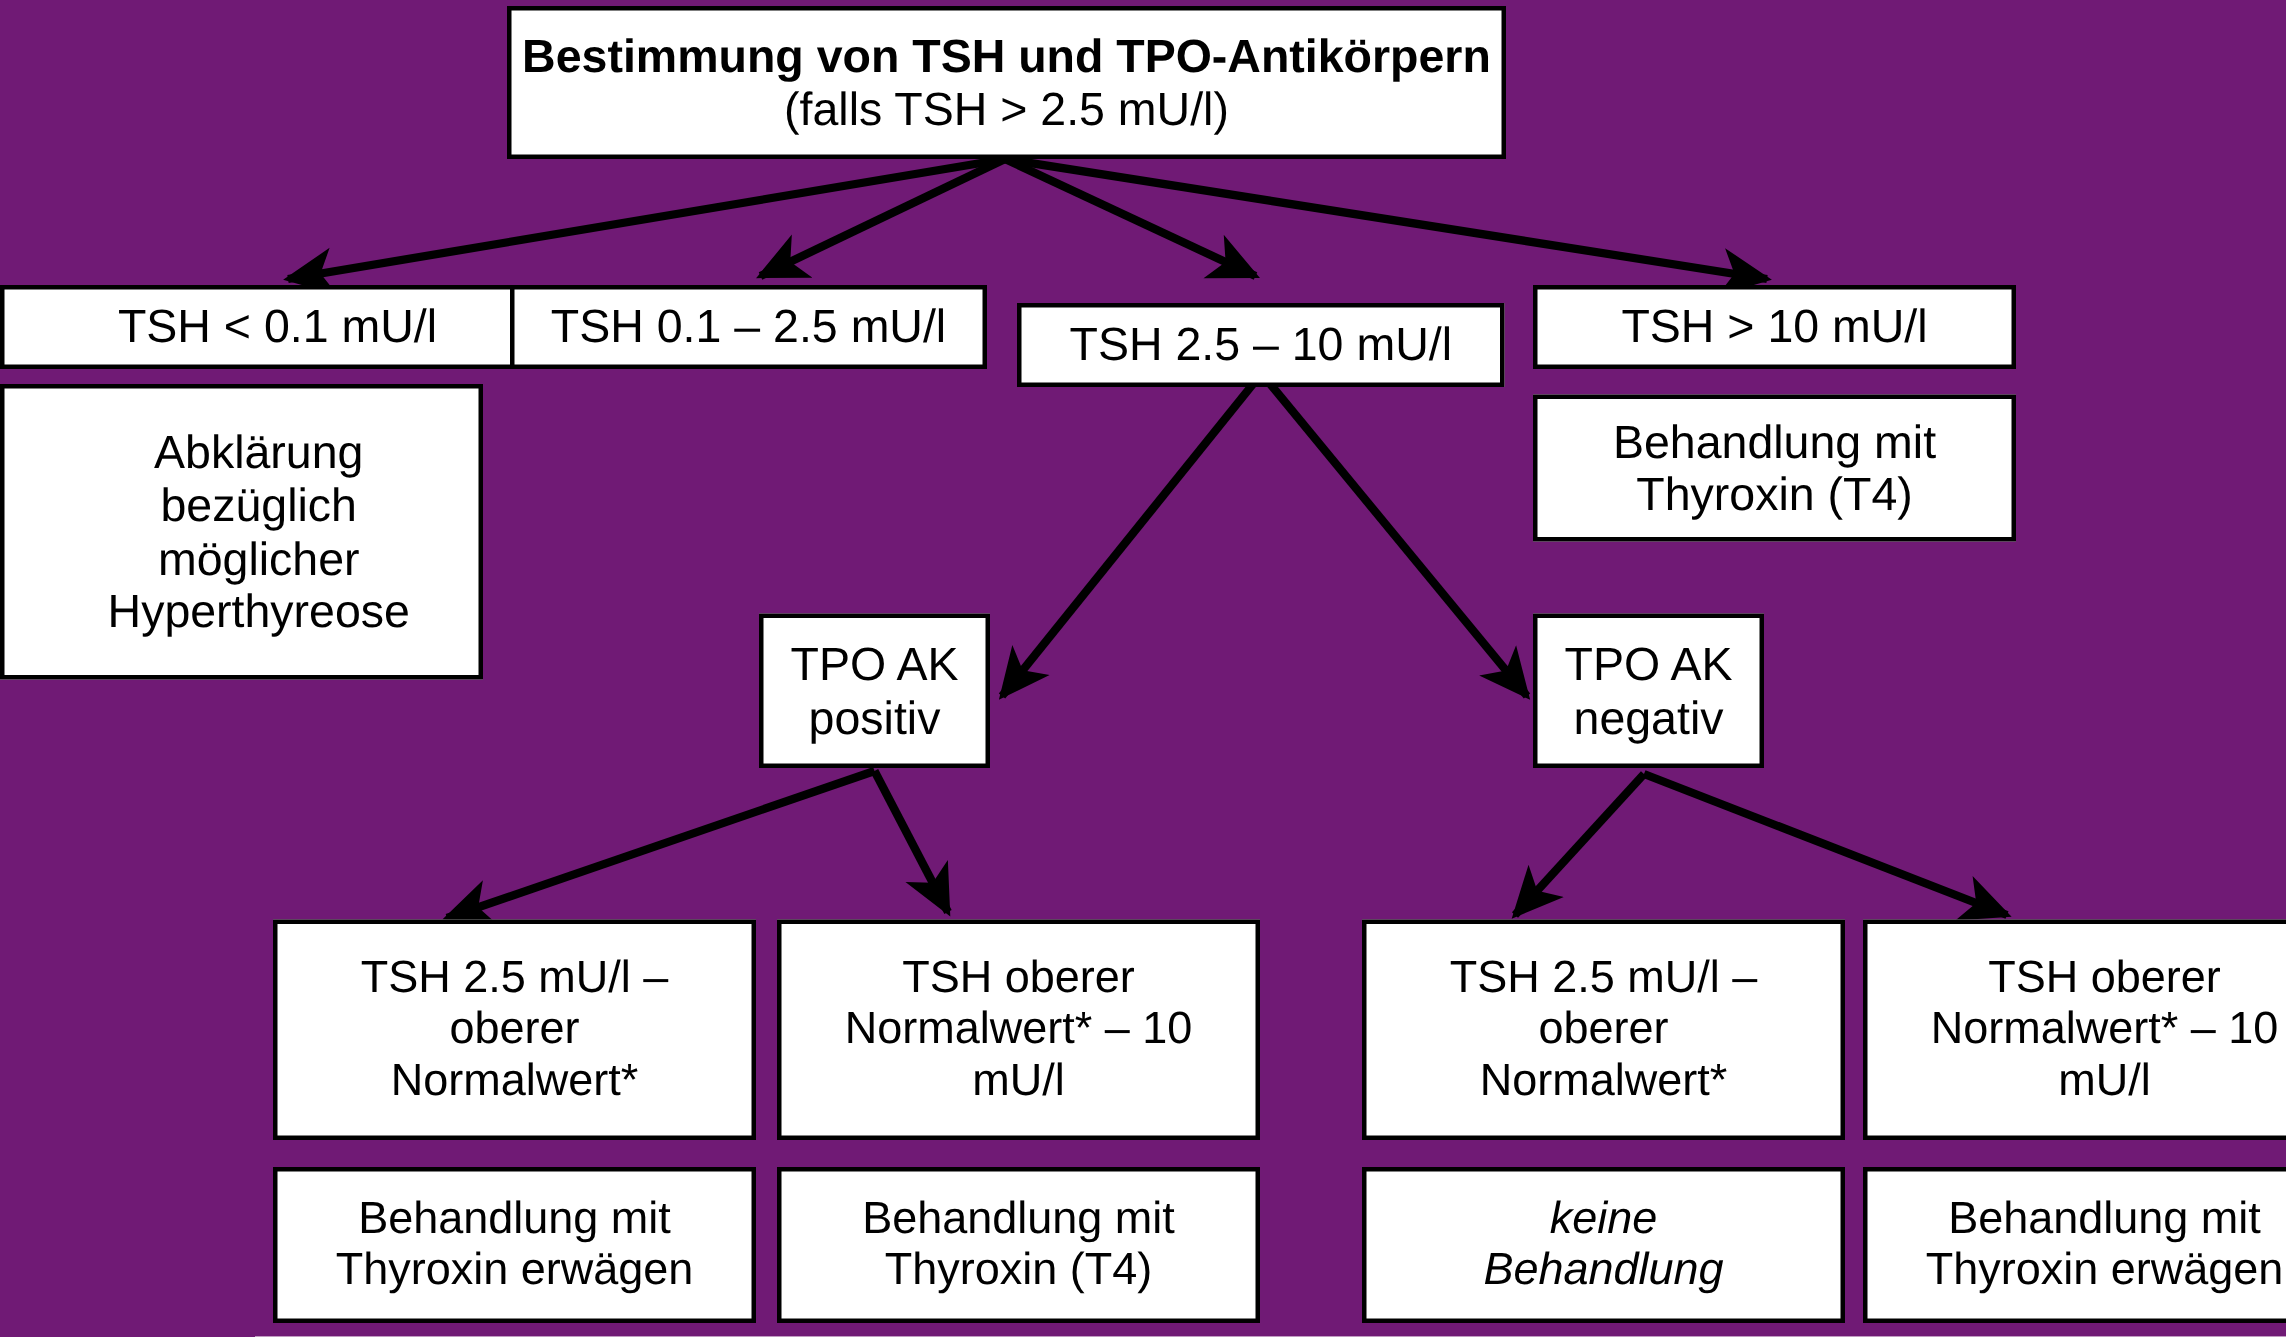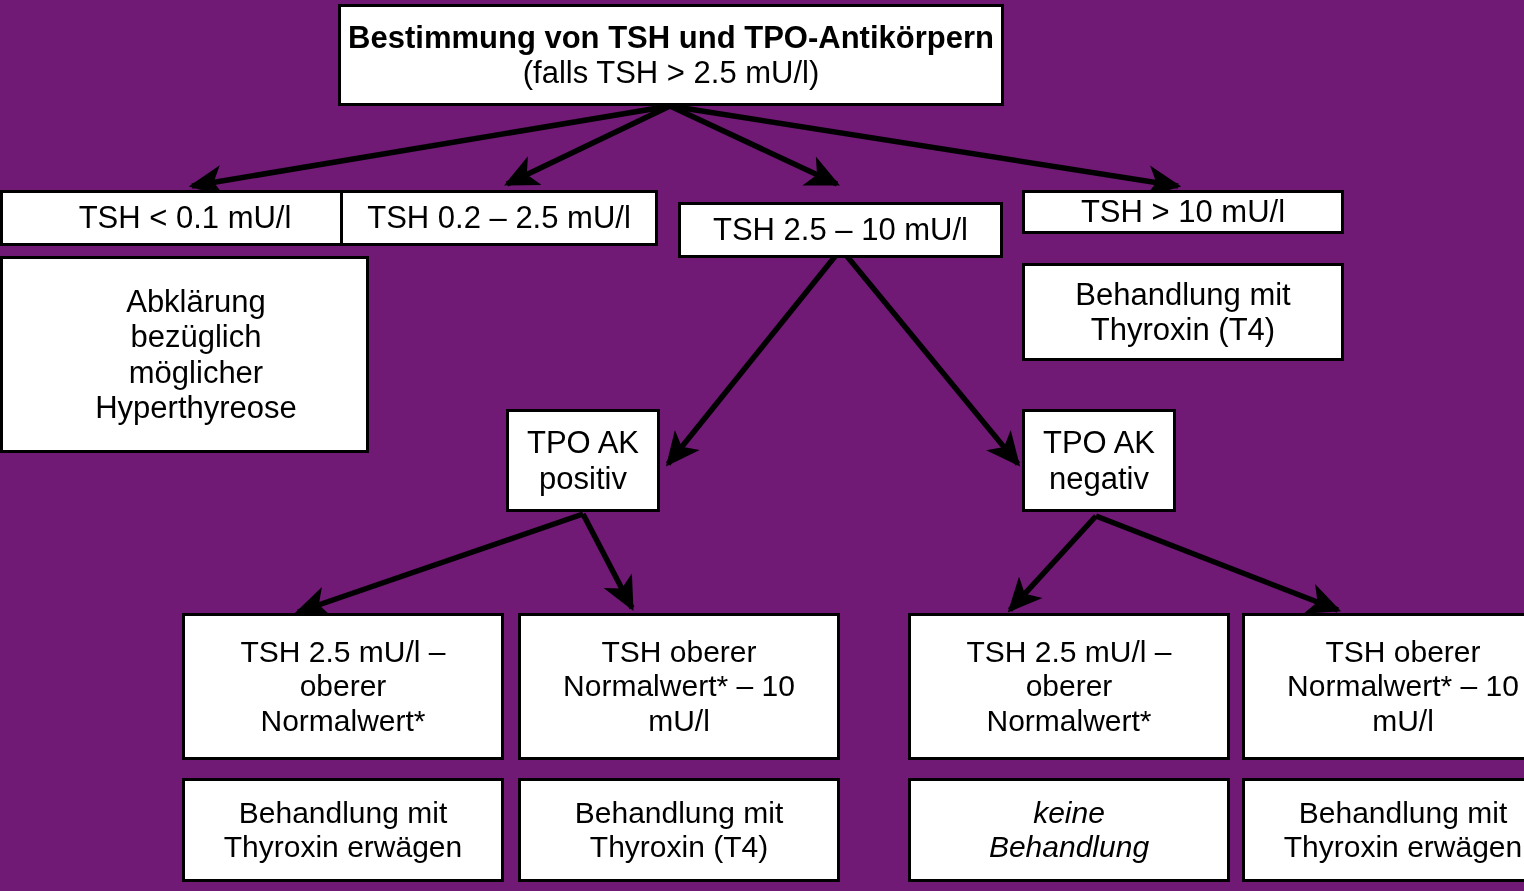--- a/index.html
+++ b/index.html
@@ -80,32 +80,32 @@
 
   <div class="node t-title" style="left:338px; top:4px; width:666px; height:102px;">
     <div class="inner"><span class="bold">Bestimmung von TSH und TPO-Antikörpern</span><span> (falls TSH &gt; 2.5 mU/l)</span></div>
   </div>
 
   <div class="node t-level" style="left:0px; top:190px; width:370px; height:56px;">
     <div class="inner">TSH &lt; 0.1 mU/l</div>
   </div>
 
   <div class="node t-level" style="left:340px; top:190px; width:318px; height:56px;">
-    <div class="inner">TSH  0.2 – 2.5 mU/l</div>
+    <div class="inner">TSH  0.1 – 2.5 mU/l</div>
   </div>
 
   <div class="node t-level" style="left:678px; top:202px; width:325px; height:56px;">
     <div class="inner">TSH  2.5 – 10 mU/l</div>
   </div>
 
-  <div class="node t-level" style="left:1022px; top:190px; width:322px; height:44px;align-items:center;">
+  <div class="node t-level" style="left:1022px; top:190px; width:322px; height:56px;align-items:center;">
     <div class="inner">TSH  &gt; 10 mU/l</div>
   </div>
 
-  <div class="node t-body" style="left:0px; top:256px; width:369px; height:197px;padding-left:23px;">
+  <div class="node t-body" style="left:0px; top:256px; width:322px; height:197px;padding-left:23px;">
     <div class="inner">Abklärung
 bezüglich
 möglicher
 Hyperthyreose</div>
   </div>
 
   <div class="node t-body" style="left:1022px; top:263px; width:322px; height:98px;">
     <div class="inner">Behandlung mit
 Thyroxin (T4)</div>
   </div>

